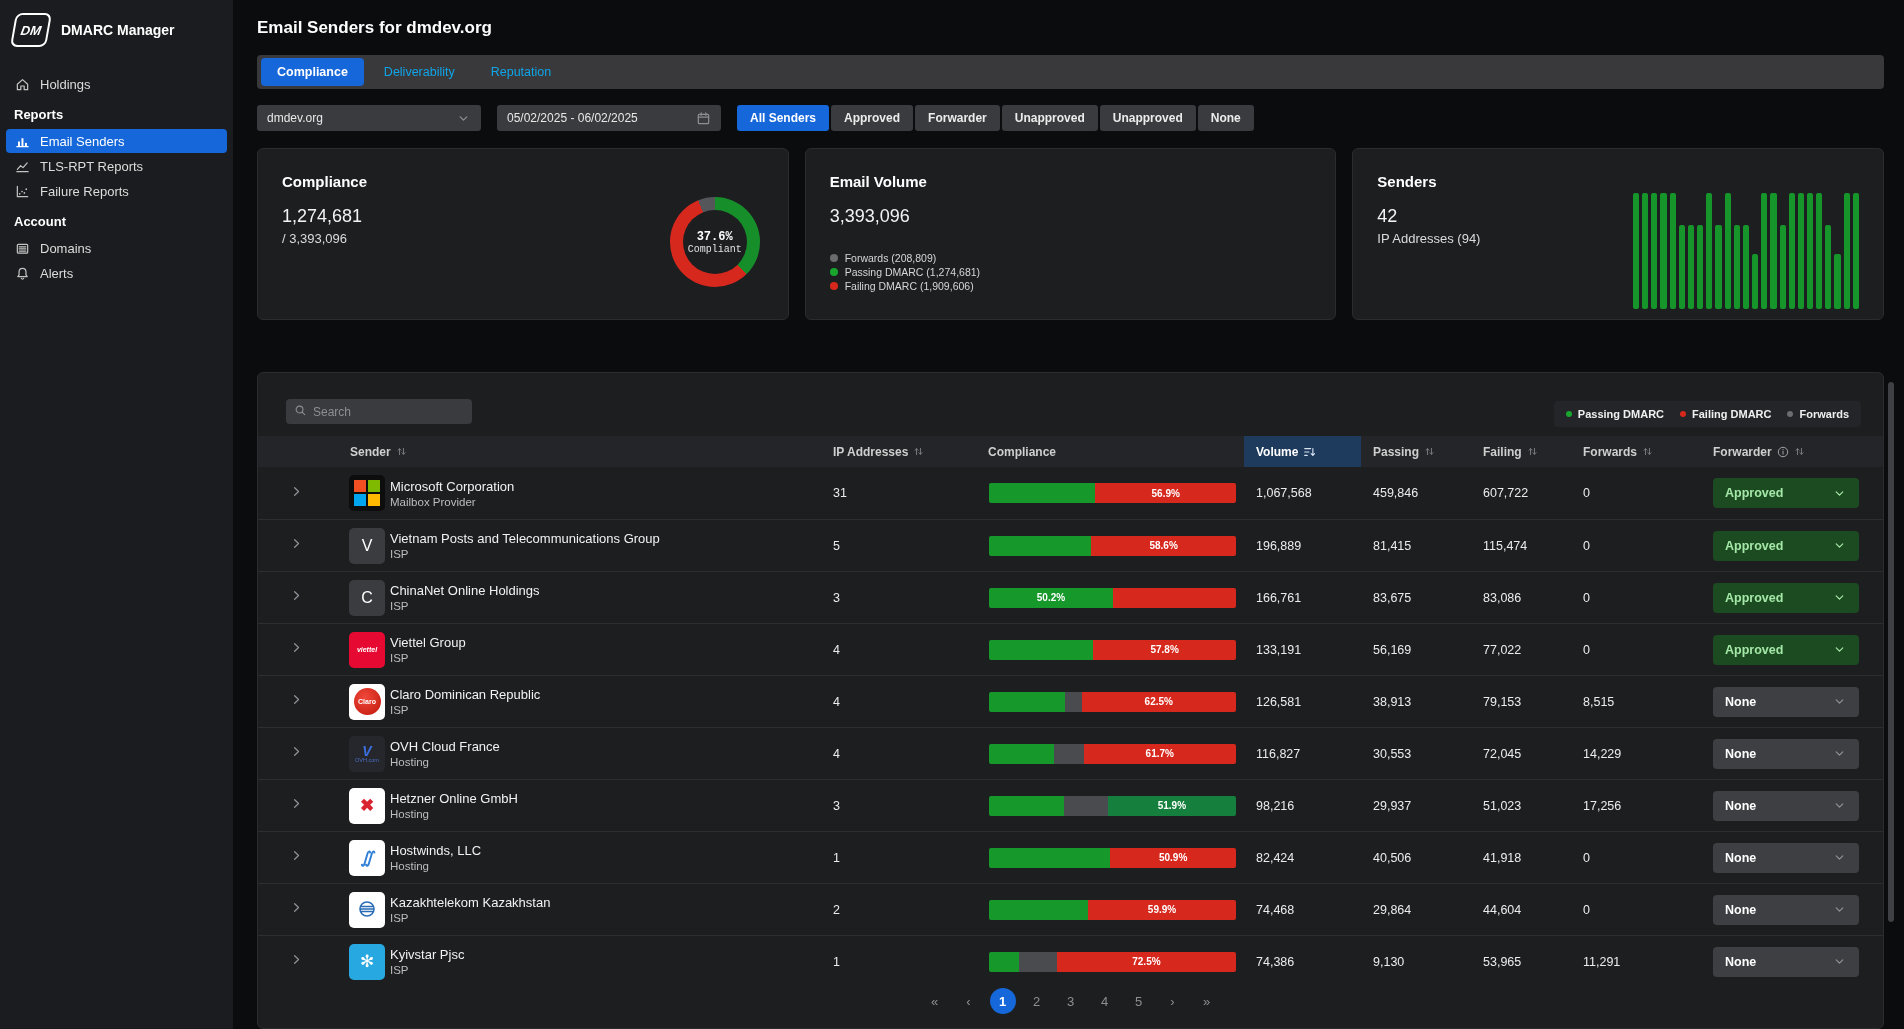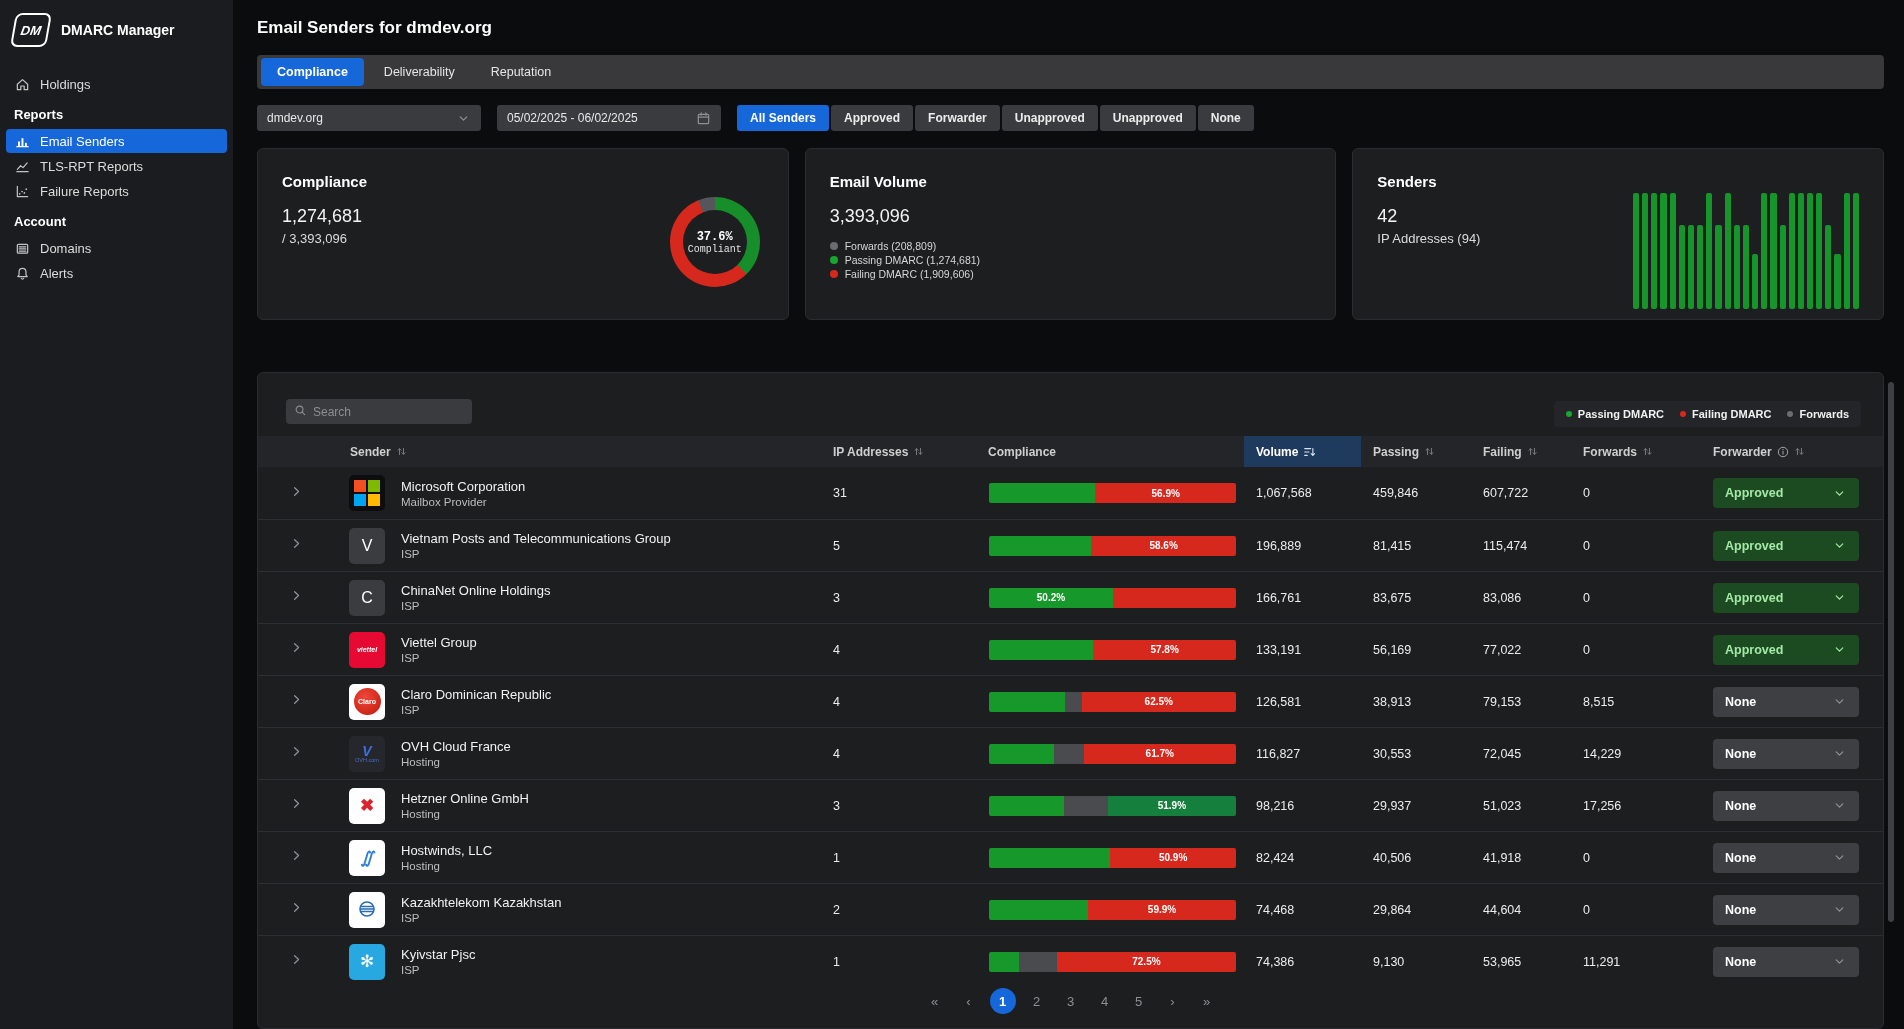--- a/index.html
+++ b/index.html
@@ -20,21 +20,21 @@
   .nav-item .nav-icon { width:16px; height:16px; color:#c3c3c3; display:flex; align-items:center; }
   .nav-item .nav-icon svg { width:15px; height:15px; }
   .nav-item.active { background:#1667d9; color:#fff; }
   .nav-item.active .nav-icon { color:#fff; }
 
   
   .main { position:absolute; left:233px; top:0; width:1671px; height:100%; background:#0b0c0d; }
   .page-title { position:absolute; left:24px; top:18px; font-size:17px; font-weight:bold; color:#fff; }
   .tab-strip { position:absolute; left:24px; top:55px; width:1627px; height:34px; background:#39393c;
                border-radius:4px; display:flex; align-items:center; padding:0 4px; gap:4px; }
-  .tab { padding:7px 16px; border-radius:4px; font-size:12.5px; color:#e5e5e5; cursor:pointer; }
+  .tab { padding:7px 16px; border-radius:4px; font-size:12.5px; color:#0ea5e9; cursor:pointer; }
   .tab.active { background:#1667d9; color:#fff; font-weight:bold; }
 
   
   .filter-row { position:absolute; left:24px; top:105px; display:flex; gap:16px; align-items:center; }
   .select, .date-input { width:224px; height:26px; background:#3a3b3e; border-radius:3px; display:flex;
         align-items:center; justify-content:space-between; padding:0 10px; font-size:12px; color:#e8e8e8; cursor:pointer; }
   .select .chev, .date-input .cal { color:#8f8f93; display:flex; }
   .seg-group { display:flex; gap:2px; }
   .seg-btn { height:26px; padding:0 13px; background:#3a3b3e; border-radius:3px; font-size:12px; font-weight:bold;
              color:#ececec; display:flex; align-items:center; cursor:pointer; }
@@ -46,21 +46,21 @@
   .card-title { font-size:15px; font-weight:bold; color:#fff; }
   .card-value { font-size:18px; color:#f3f3f3; margin-top:16px; }
   .card-sub { font-size:13px; color:#dcdcdc; margin-top:4px; }
 
   .donut { position:absolute; right:28px; top:48px; width:90px; height:90px; border-radius:50%; }
   .donut-hole { position:absolute; left:13px; top:13px; width:64px; height:64px; border-radius:50%; background:#1d1e20;
                 display:flex; flex-direction:column; align-items:center; justify-content:center;font-family:Liberation Mono, monospace; }
   .donut-pct { font-size:12px; font-weight:bold; color:#fff; }
   .donut-lbl { font-size:10px; color:#e3e3e3; }
 
-  .legend-v { margin-top:12px; }
+  .legend-v { margin-top:24px; }
   .legend-v .li { display:flex; align-items:center; gap:7px; font-size:10.5px; color:#d6d6d6; line-height:14px; }
   .dot { width:8px; height:8px; border-radius:50%; flex:none; }
 
   .vchart { position:absolute; right:26px; bottom:12px; width:222px; height:114px; display:flex; align-items:flex-end; gap:2px; }
   .vbar { flex:1; display:flex; flex-direction:column; justify-content:flex-end; border-radius:1px; overflow:hidden; }
   .vseg { width:100%; }
   .schart { position:absolute; right:24px; bottom:10px; width:226px; height:116px; display:flex; align-items:flex-end; gap:3px; }
   .sbar { flex:1; background:#16962a; border-radius:2px; }
 
   
@@ -84,21 +84,21 @@
   .th.first { padding-left:15px; grid-column:2; }
   .th .sort { color:#7e7f83; display:flex; }
   .th.sorted { background:#1e3a5c; color:#fff; }
   .th.sorted .sort { color:#d9e4f5; }
   .th .info { color:#a9a9ad; display:flex; }
 
   .rows { position:absolute; left:0; top:94px; width:100%; }
   .trow { height:52px; border-top:1px solid #2d2e31; cursor:default; }
   .trow:first-child { border-top:none; }
   .cell-expand { display:flex; justify-content:center; color:#93949a; }
-  .cell-sender { display:flex; align-items:center; gap:16px; padding-left:14px; }
+  .cell-sender { display:flex; align-items:center; gap:5px; padding-left:14px; }
   .sender-name { font-size:13px; color:#f2f2f2; }
   .sender-type { font-size:11.5px; color:#bdbdbd; margin-top:2px; }
   .cell-num { font-size:12.5px; color:#ececec; padding-left:12px; }
 
   .av { width:36px; height:36px; border-radius:5px; display:flex; align-items:center; justify-content:center;
         flex:none; overflow:hidden; text-align:center; }
   .av-letter { background:#3b3c40; color:#fff; font-size:16px; }
   .av-ms { background:#0d0d0d; }
   .av-viettel { background:#e60a32; color:#fff; font-size:7px; font-weight:bold; font-style:italic; }
   .av-claro { background:#fff; }

